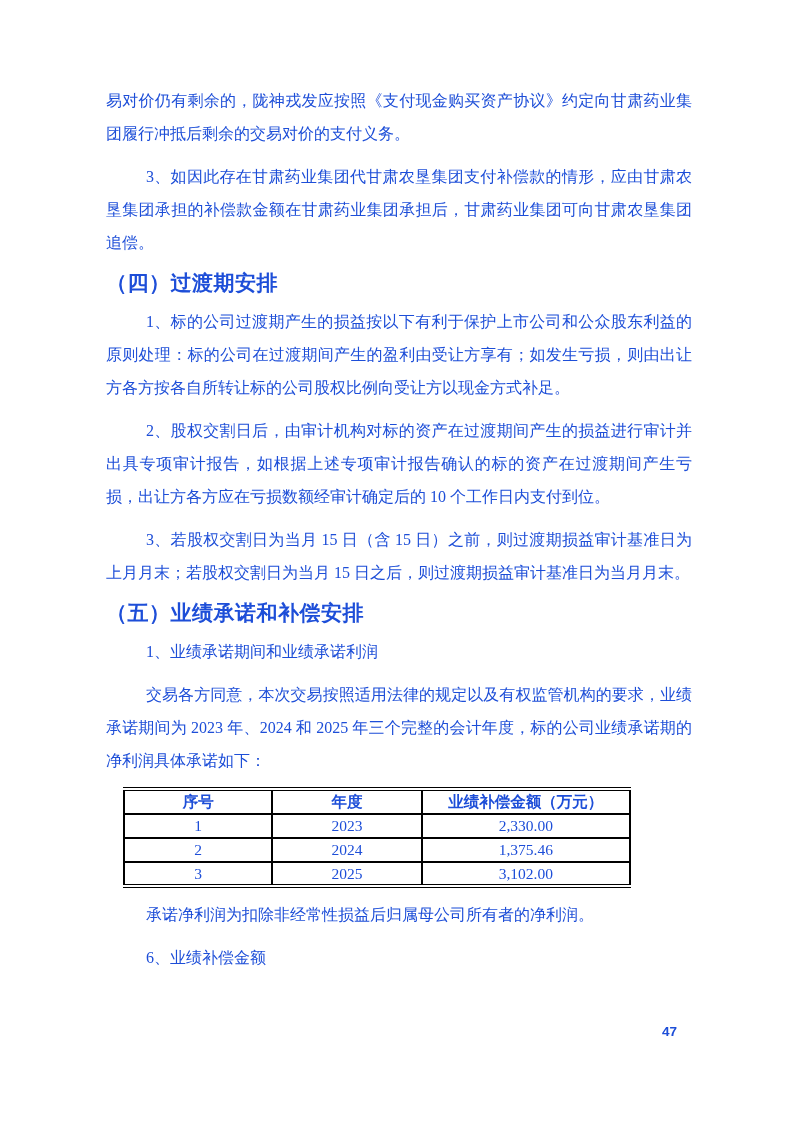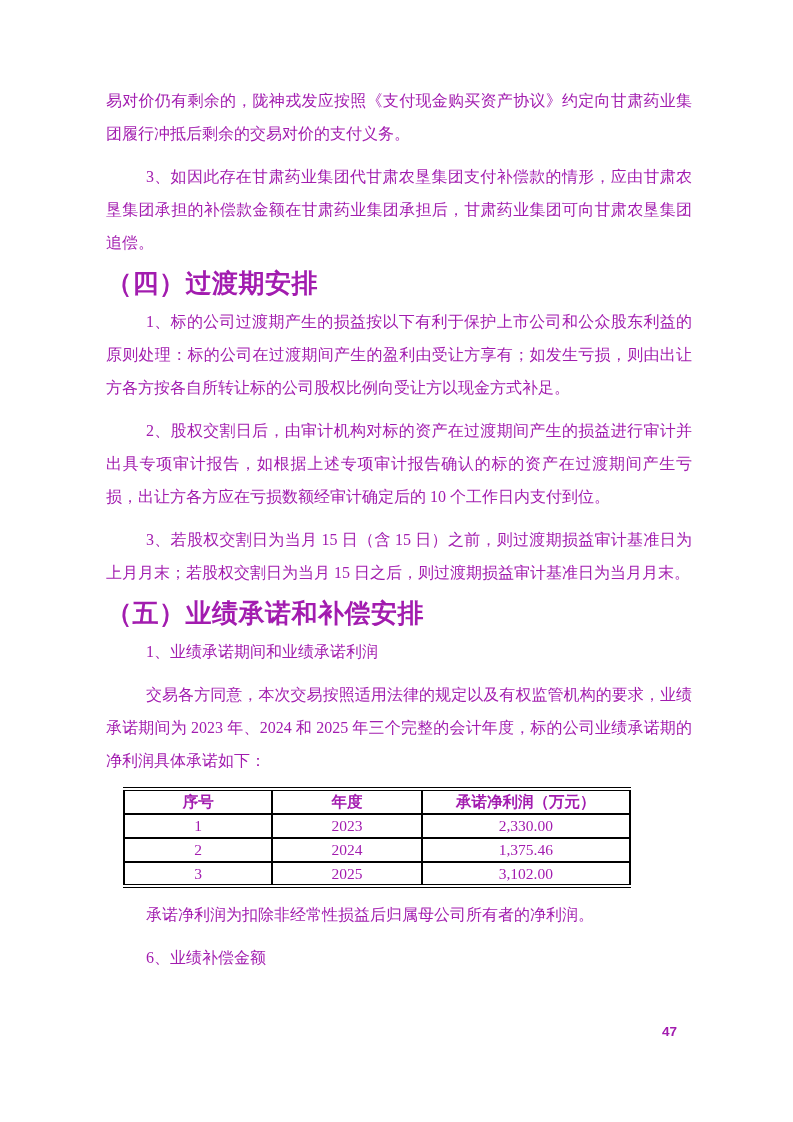--- a/index.html
+++ b/index.html
@@ -3,37 +3,37 @@
 <meta charset="utf-8">
 <style>
   * { box-sizing: border-box; margin: 0; padding: 0; }
   html, body { background: #888; }
   .page {
     position: relative;
     width: 793px;
     height: 1122px;
     margin: 0 auto;
     background: #ffffff;
-    color: #a21caf;
+    color: #1d4ed8;
     padding: 84px 101px 0 106px;
     overflow: hidden;
     font-family: "Liberation Serif", "DejaVu Serif", serif;
   }
   p.body {
     font-size: 16px;
     line-height: 33px;
     text-align: justify;
     margin: 0 0 10px 0;
     font-family: "Liberation Serif", "DejaVu Serif", serif;
   }
   p.indent { text-indent: 2.5em; }
   h2.sec-heading {
     font-family: "Liberation Sans", "DejaVu Sans", sans-serif;
     font-weight: 700;
-    font-size: 26px;
+    font-size: 21px;
     line-height: 28px;
     margin: 6px 0 8px 0;
     letter-spacing: 0.5px;
   }
   table.ctable {
     border-collapse: collapse;
     table-layout: fixed;
     width: 508px;
     margin: 0 0 10px 17px;
     border-top: 4px double #000;
@@ -92,21 +92,21 @@
 
   <p class="body indent">1、业绩承诺期间和业绩承诺利润</p>
 
   <p class="body indent">交易各方同意，本次交易按照适用法律的规定以及有权监管机构的要求，业绩承诺期间为 2023 年、2024 和 2025 年三个完整的会计年度，标的公司业绩承诺期的净利润具体承诺如下：</p>
 
   <table class="ctable">
     <thead>
       <tr>
         <th class="col-seq">序号</th>
         <th class="col-year">年度</th>
-        <th class="col-profit">承诺净利润（万元）</th>
+        <th class="col-profit">业绩补偿金额（万元）</th>
       </tr>
     </thead>
     <tbody>
       <tr>
         <td>1</td>
         <td>2023</td>
         <td>2,330.00</td>
       </tr>
       <tr>
         <td>2</td>

